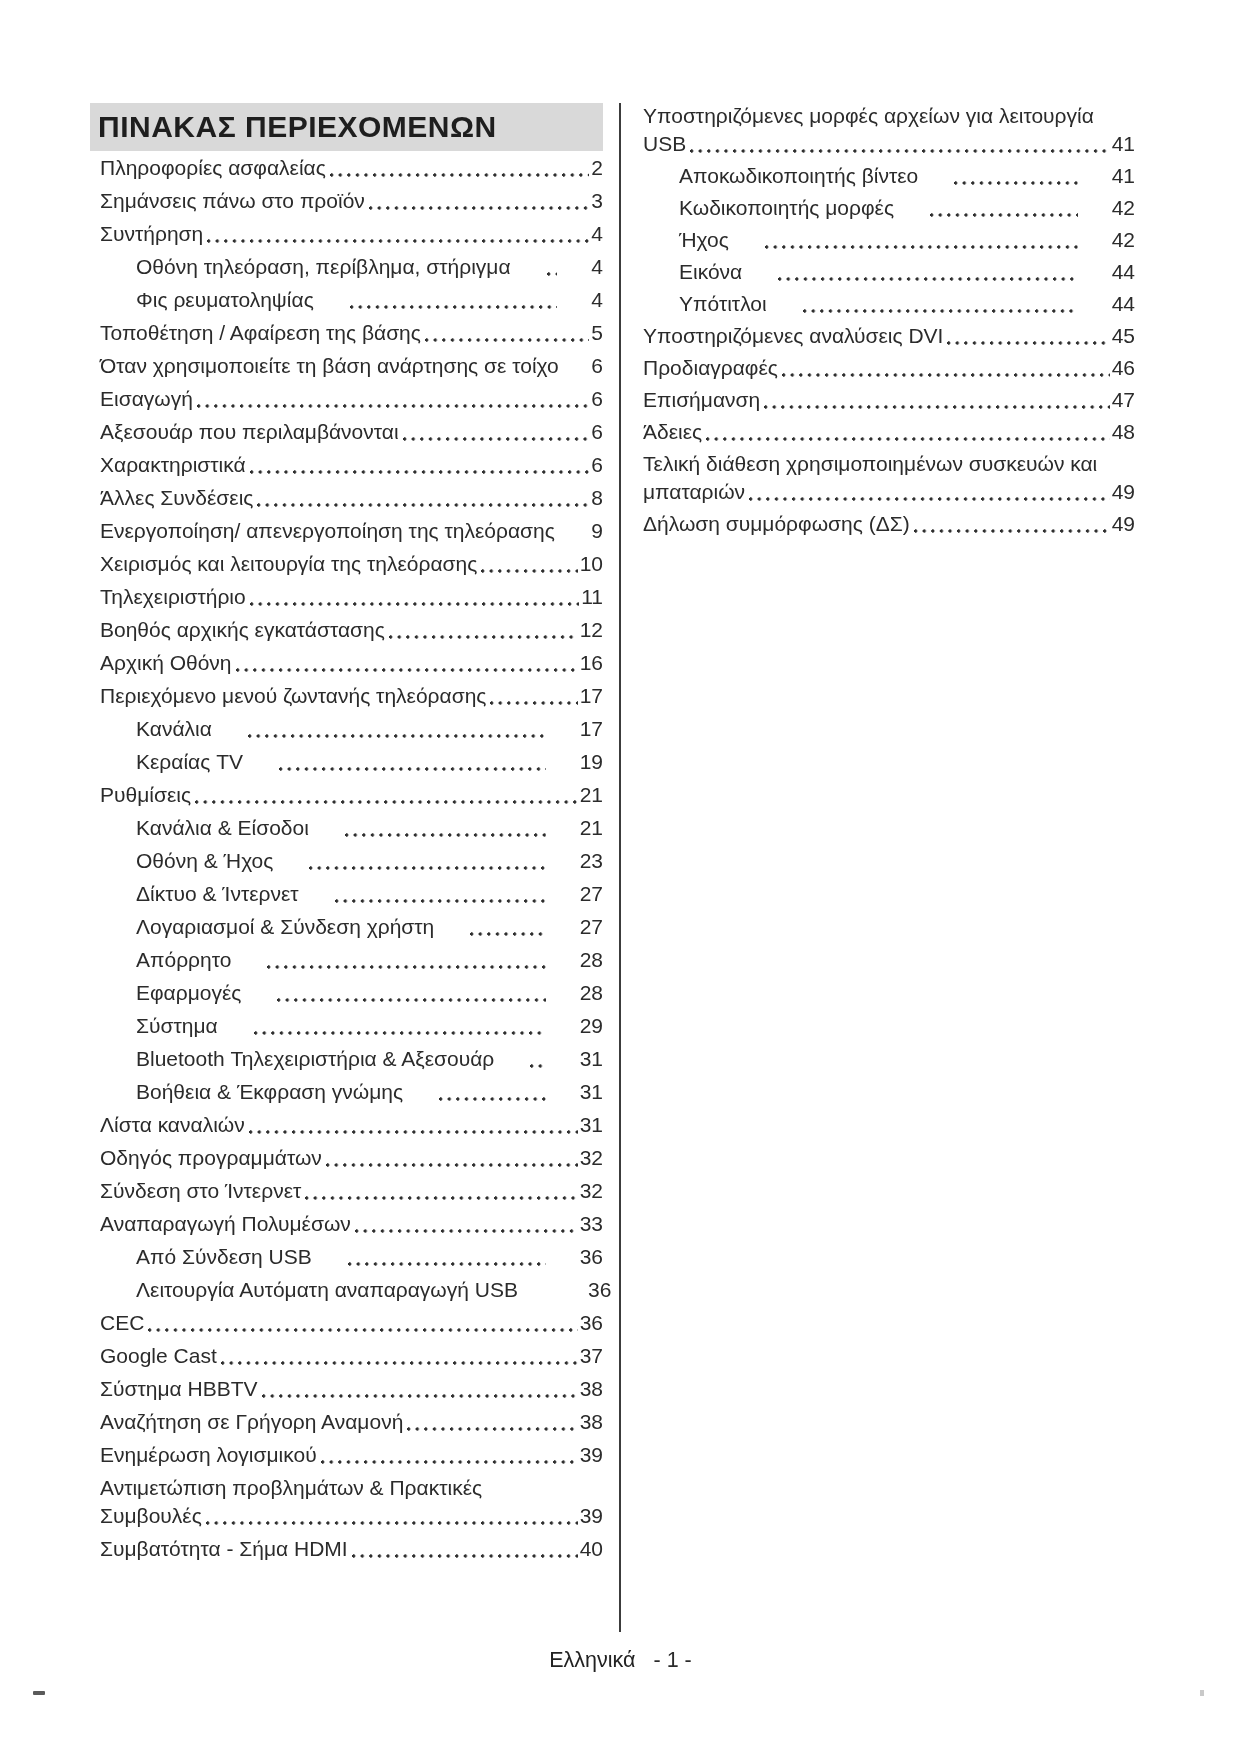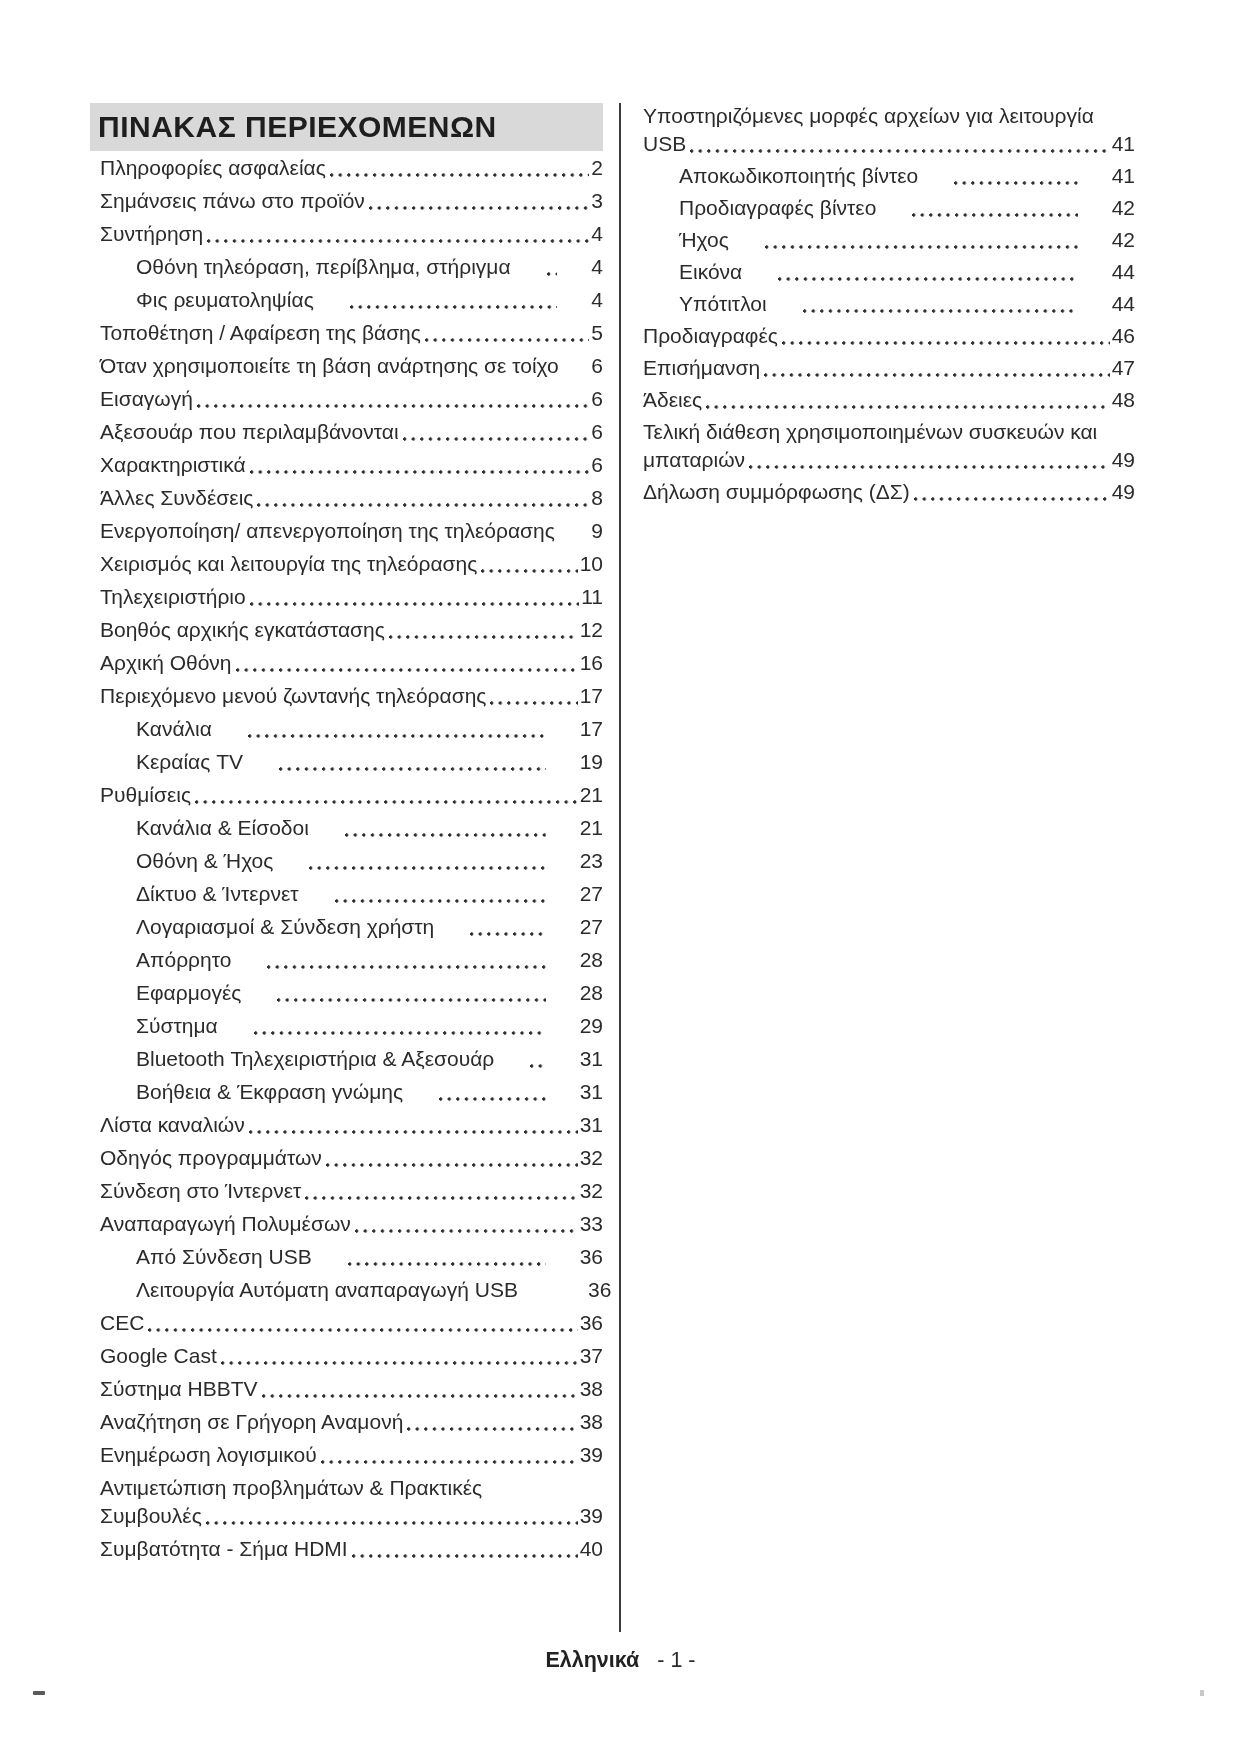--- a/index.html
+++ b/index.html
@@ -72,21 +72,21 @@
     position: absolute;
     top: 1648px;
     left: 0;
     width: 100%;
     display: flex;
     justify-content: center;
     align-items: baseline;
     gap: 18px;
     font-size: 21.5px;
   }
-  .footer .lang { font-weight: bold; color: #222; text-align: right; }
+  .footer .lang { font-weight: normal; color: #222; text-align: right; }
   .footer .pageno { color: #2b2b2b; }
   .artifact-left {
     position: absolute;
     left: 33px;
     top: 1691px;
     width: 12px;
     height: 4px;
     background: #5a5a5a;
     border-radius: 1px;
   }
@@ -388,21 +388,21 @@
           <span class="page-num">41</span>
         </div>
 
         <div class="toc-row indent">
           <span class="label">Αποκωδικοποιητής βίντεο</span>
           <span class="dots"></span>
           <span class="page-num">41</span>
         </div>
 
         <div class="toc-row indent">
-          <span class="label">Προδιαγραφές βίντεο</span>
+          <span class="label">Κωδικοποιητής μορφές</span>
           <span class="dots"></span>
           <span class="page-num">42</span>
         </div>
 
         <div class="toc-row indent">
           <span class="label">Ήχος</span>
           <span class="dots"></span>
           <span class="page-num">42</span>
         </div>
 
@@ -411,20 +411,25 @@
           <span class="dots"></span>
           <span class="page-num">44</span>
         </div>
 
         <div class="toc-row indent">
           <span class="label">Υπότιτλοι</span>
           <span class="dots"></span>
           <span class="page-num">44</span>
         </div>
 
+        <div class="toc-row">
+          <span class="label">Υποστηριζόμενες αναλύσεις DVI</span>
+          <span class="dots"></span>
+          <span class="page-num">45</span>
+        </div>
 
         <div class="toc-row">
           <span class="label">Προδιαγραφές</span>
           <span class="dots"></span>
           <span class="page-num">46</span>
         </div>
 
         <div class="toc-row">
           <span class="label">Επισήμανση</span>
           <span class="dots"></span>

